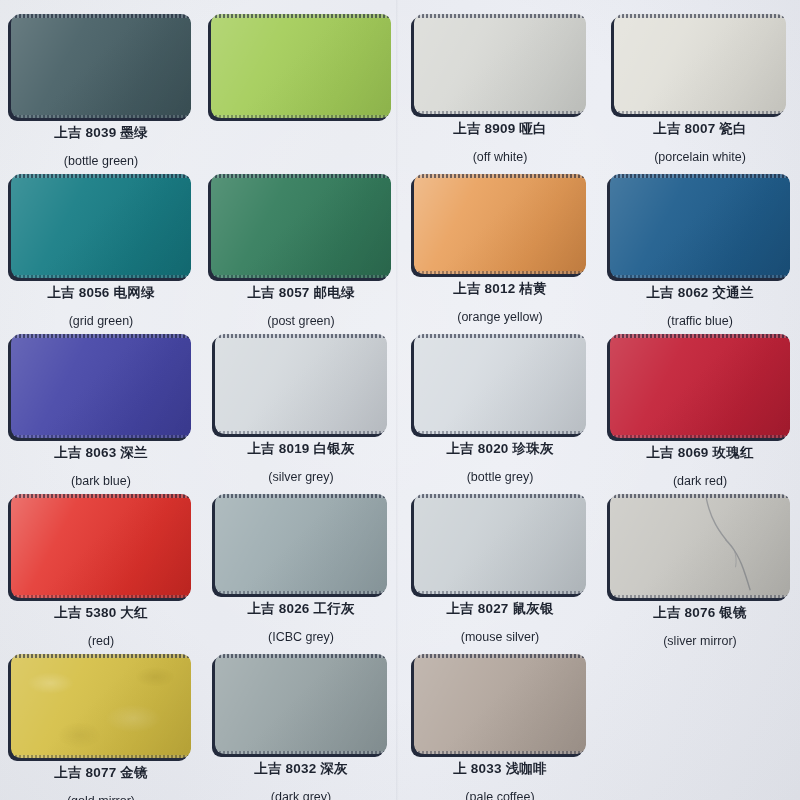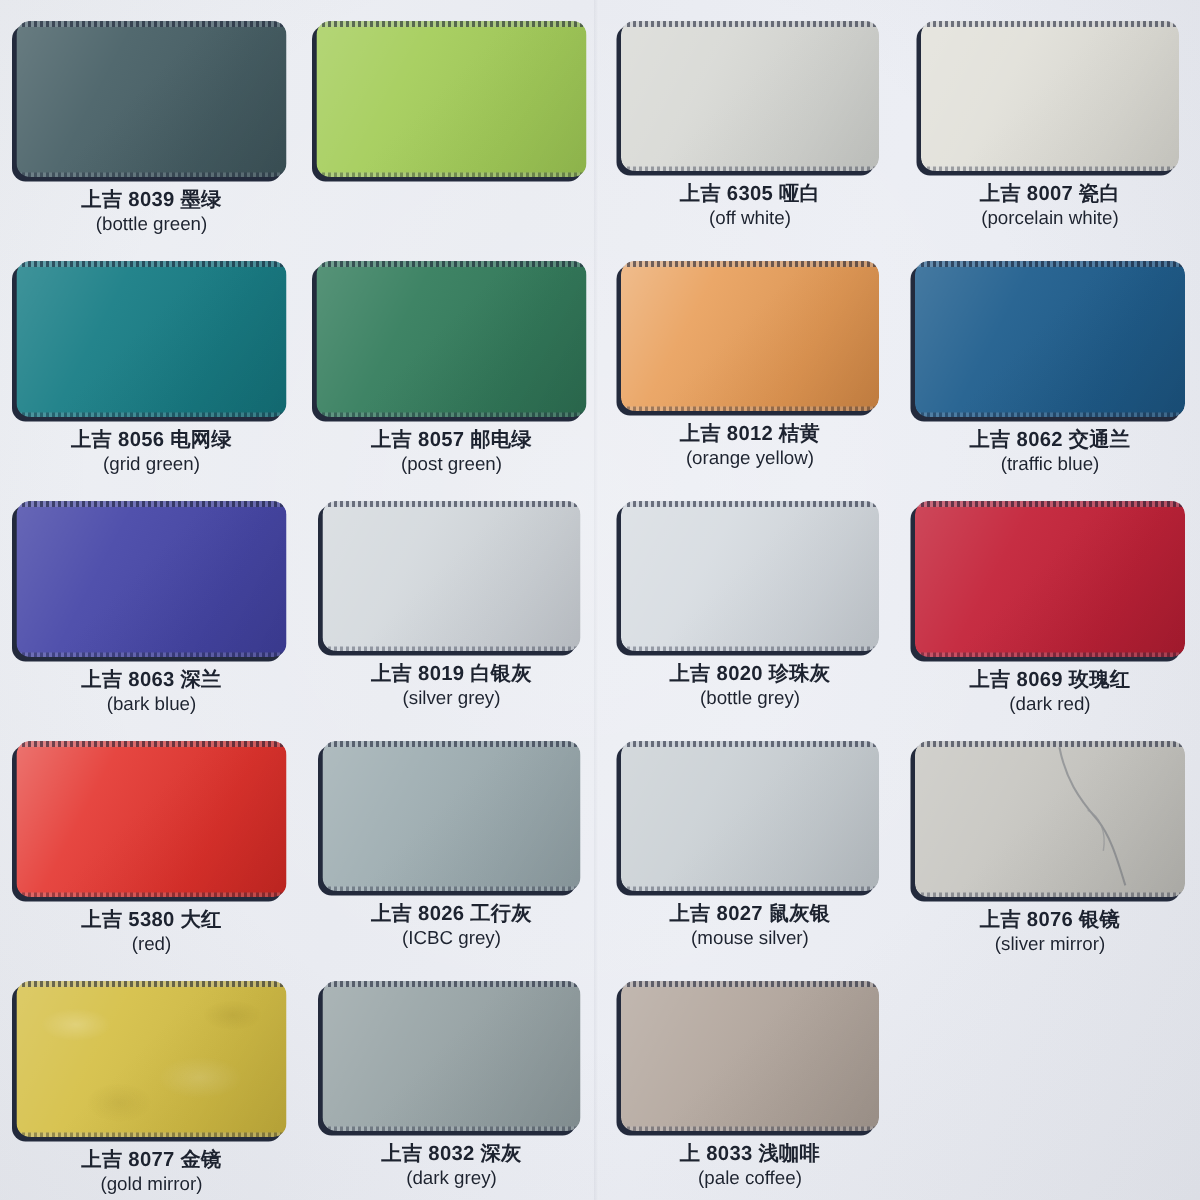--- a/index.html
+++ b/index.html
@@ -115,21 +115,21 @@
   }
   .cn{
     font-size:13.5px;
     font-weight:600;
     letter-spacing:.2px;
     white-space:nowrap;
   }
   .en{
     font-size:12.5px;
     font-weight:400;
-    margin-top:1px;
+    margin-top:13px;
     white-space:nowrap;
   }
 </style>
 </head>
 <body>
 
 <div id="sheet"></div>
 <div id="grid">
     <div class="cell w-a">
       <div class="chip-wrap">
@@ -161,21 +161,21 @@
       <div class="chip-wrap">
         <div class="edge"></div>
         <div class="chip">
           <div class="face" style="background: linear-gradient(135deg, rgb(217, 218, 214) 0%, rgb(217, 218, 214) 45%, rgb(207, 209, 205) 100%);"></div>
           <div class="serr"></div>
           <div class="serr-b"></div>
           <div class="sheen"></div>
         </div>
       </div>
       <div class="caption">
-        <div class="cn">上吉 6305 哑白</div>
+        <div class="cn">上吉 8909 哑白</div>
         <div class="en">(off white)</div>
       </div>
     </div>
     <div class="cell w-b">
       <div class="chip-wrap">
         <div class="edge"></div>
         <div class="chip">
           <div class="face" style="background: linear-gradient(135deg, rgb(226, 225, 218) 0%, rgb(226, 225, 218) 45%, rgb(216, 215, 208) 100%);"></div>
           <div class="serr"></div>
           <div class="serr-b"></div>

